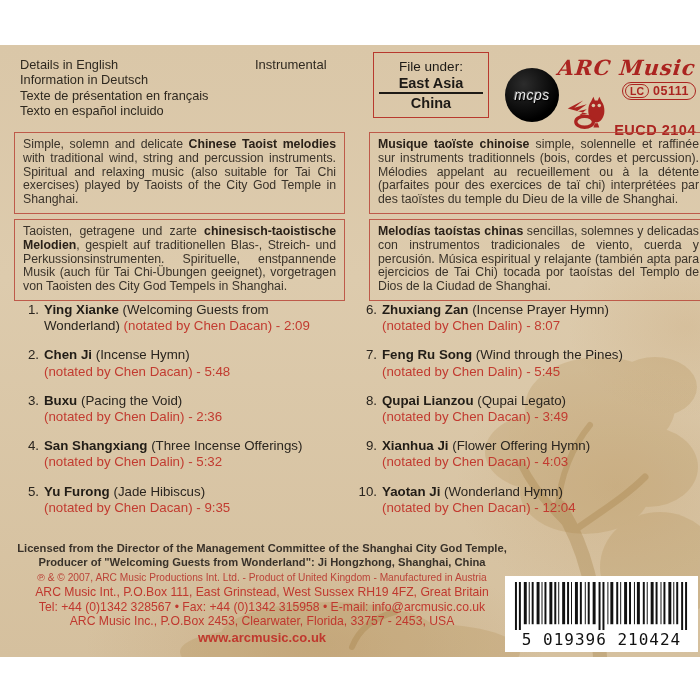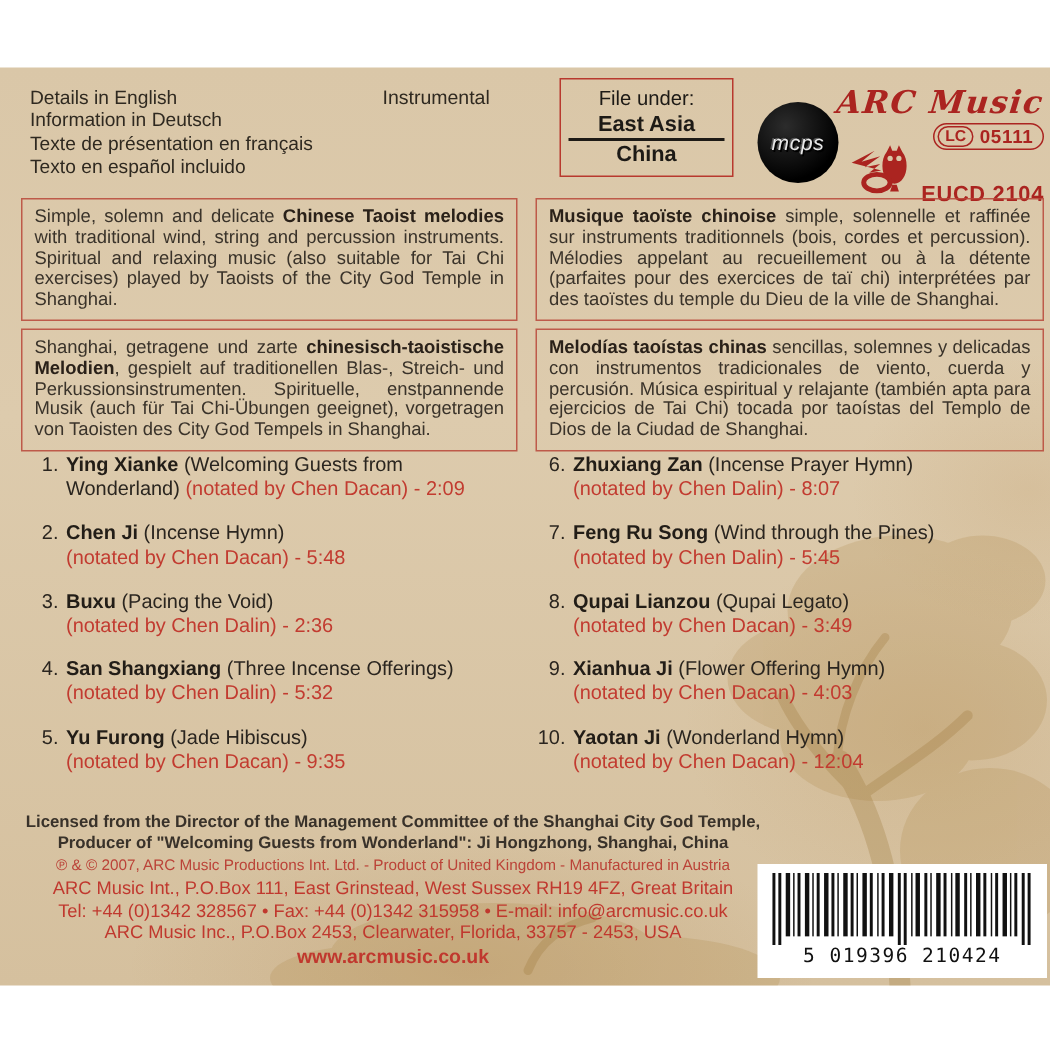--- a/index.html
+++ b/index.html
@@ -43,21 +43,21 @@
   .logo-bottom { display:flex; align-items:center; gap:3px; margin-top:2px; }
   .lc-stack { display:flex; flex-direction:column; align-items:flex-end; gap:2px; }
   .lc-pill { display:flex; align-items:center; border:1.8px solid #ab2420; border-radius:10px; padding:0 6px 0 2px; height:18px; }
   .lc-code { border:1.5px solid #ab2420; border-radius:9px; font-size:10.5px; font-weight:700; padding:0 4px; margin-right:4px; line-height:12px; }
   .lc-num { font-size:12.5px; font-weight:700; letter-spacing:0.5px; }
   .catalog { font-size:14.5px; font-weight:700; letter-spacing:0.5px;margin-top:20px; }
 
   
   .descs {
     left:14px; top:87px; width:678px;
-    display:grid; grid-template-columns:331px 339px; gap:5px 12px;
+    display:grid; grid-template-columns:331px 339px; gap:5px 24px;
   }
   .dbox {
     border:1.5px solid rgba(184,70,56,0.85);
     padding:5px 8px 6px 8px;
     font-size:12.3px; line-height:13.8px; text-align:justify; color:#3a332a;
   }
   .dbox b { color:#2a2119; }
 
   
   .tracks { left:20px; top:257px; width:672px; display:flex; gap:16px; font-size:13.3px; line-height:16.2px; color:#2a251f; }
@@ -74,21 +74,21 @@
   .licensed { left:8px; top:497px; width:508px; text-align:center; font-size:11.2px; font-weight:700; line-height:13.6px; color:#39322a; }
   .totaltime { left:520px; top:505px; width:176px; text-align:center; font-size:13px; color:#33302b; }
   .redblock { left:8px; top:527px; width:508px; text-align:center; color:#c0382e; }
   .copyline { font-size:10.2px; margin-bottom:2px; color:#bb4338; }
   .addrline { font-size:12.2px; line-height:14.6px; }
   .website { font-size:13px; font-weight:700; margin-top:1px; }
 
   
   .barcode { left:505px; top:531px; width:193px; height:76px; background:#fff; padding:6px 8px 2px 8px; }
   .bars { width:100%; height:48px; display:block; }
-  .bdigits { font-family:"DejaVu Sans Mono", monospace; font-size:13px; color:#111; text-align:center; letter-spacing:1px; margin-top:0px; }
+  .bdigits { font-family:"DejaVu Sans Mono", monospace; font-size:16px; color:#111; text-align:center; letter-spacing:1px; margin-top:0px; }
 </style>
 </head>
 <body>
 
 <div class="page">
   <div class="card">
 
     <svg class="bg-art" viewBox="0 0 700 340" xmlns="http://www.w3.org/2000/svg">
       <g fill="#a8813f" opacity="0.20">
         <ellipse cx="600" cy="90" rx="75" ry="50"></ellipse>
@@ -147,21 +147,21 @@
             <span class="lc-num">05111</span>
           </div>
           <div class="catalog">EUCD 2104</div>
         </div>
       </div>
     </div>
 
     <div class="layer descs">
       <p class="dbox"><span>Simple, solemn and delicate </span><b>Chinese Taoist melodies</b><span> with traditional wind, string and percussion instruments. Spiritual and relaxing music (also suitable for Tai Chi exercises) played by Taoists of the City God Temple in Shanghai.</span></p>
       <p class="dbox"><span></span><b>Musique taoïste chinoise</b><span> simple, solennelle et raffinée sur instruments traditionnels (bois, cordes et percussion). Mélodies appelant au recueillement ou à la détente (parfaites pour des exercices de taï chi) interprétées par des taoïstes du temple du Dieu de la ville de Shanghai.</span></p>
-      <p class="dbox"><span>Shanghai, getragene und zarte </span><b>chinesisch-taoistische Melodien</b><span>, gespielt auf traditionellen Blas-, Streich- und Perkussionsinstrumenten. Spirituelle, enstpannende Musik (auch für Tai Chi-Übungen geeignet), vorgetragen von Taoisten des City God Tempels in Shanghai.</span></p>
+      <p class="dbox"><span>Taoisten, getragene und zarte </span><b>chinesisch-taoistische Melodien</b><span>, gespielt auf traditionellen Blas-, Streich- und Perkussionsinstrumenten. Spirituelle, enstpannende Musik (auch für Tai Chi-Übungen geeignet), vorgetragen von Taoisten des City God Tempels in Shanghai.</span></p>
       <p class="dbox"><span></span><b>Melodías taoístas chinas</b><span> sencillas, solemnes y delicadas con instrumentos tradicionales de viento, cuerda y percusión. Música espiritual y relajante (también apta para ejercicios de Tai Chi) tocada por taoístas del Templo de Dios de la Ciudad de Shanghai.</span></p>
     </div>
 
     <div class="layer tracks">
       <div class="tcol-left">
 
         <div class="track">
           <span class="tnum">1.</span>
           <div class="tbody"><span class="ttitle">Ying Xianke</span> <span class="tsub">(Welcoming Guests from Wonderland)</span> <span class="tcredit">(notated by Chen Dacan) - 2:09</span></div>
         </div>

